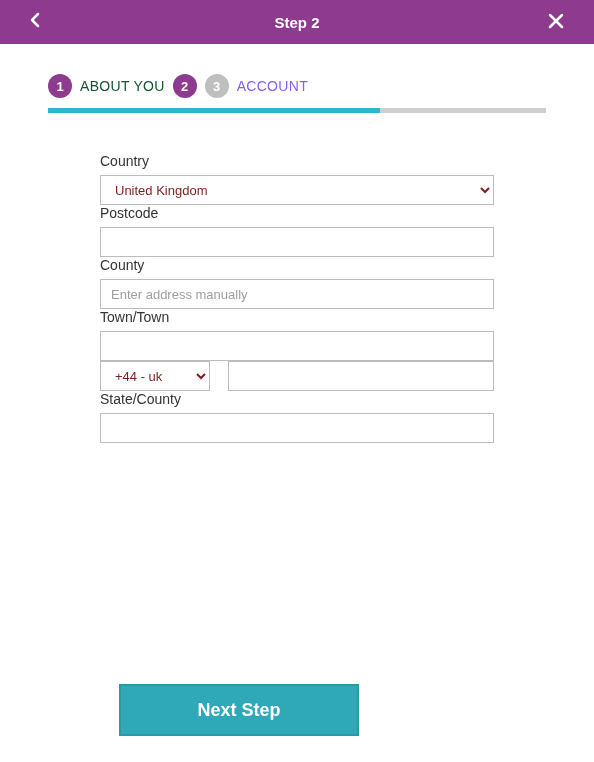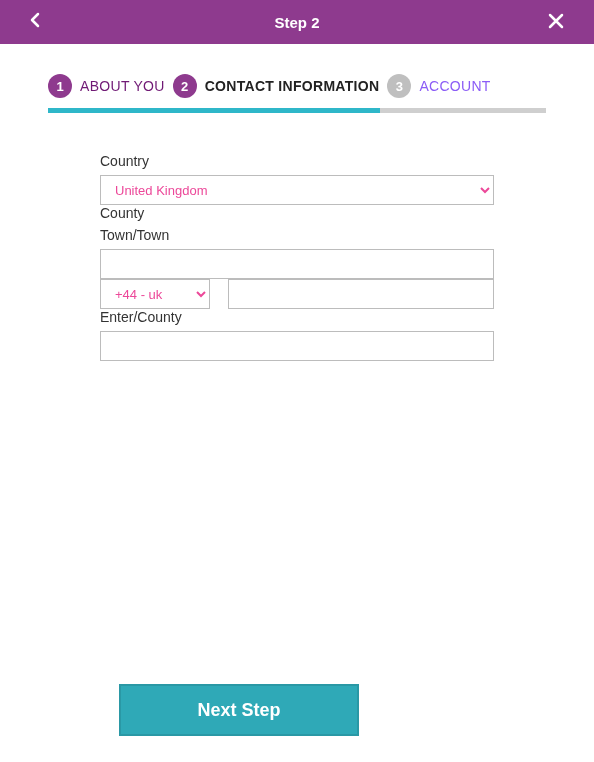--- a/index.html
+++ b/index.html
@@ -52,21 +52,21 @@
       font-weight: bold;
       flex-shrink: 0;
     }
     .step-circle.done { background: #8e3a8e; }
     .step-circle.active { background: #8e3a8e; }
     .step-circle.pending { background: #bfbfbf; }
     .step-label {
       font-size: 14px;
       letter-spacing: 0.3px;
     }
-    .step-label.done { color: #701a75; }
+    .step-label.done { color: #14532d; }
     .step-label.active { color: #222; font-weight: bold; }
     .step-label.pending { color: #8b5cf6; }
     .progress-bar {
       height: 5px;
       margin: 0 48px;
       background: #cfcfcf;
       position: relative;
     }
     .progress-fill {
       height: 100%;
@@ -83,21 +83,21 @@
       color: #333;
       margin-bottom: 6px;
       display: block;
     }
     .input, .select {
       width: 100%;
       height: 30px;
       border: 1px solid #bcbcbc;
       padding: 0 10px;
       font-size: 13px;
-      color: #ec4899;
+      color: #7f1d1d;
       background: #fff;
     }
     .input::placeholder { color: #9e9e9e; }
     .tel-row {
       display: flex;
       gap: 18px;
       align-items: flex-end;
     }
     .tel-code { width: 110px; flex-shrink: 0; }
     .tel-number { flex: 1; }
@@ -138,61 +138,65 @@
 </div>
 
 <div class="stepper">
   <div class="step-circle done">
       <span>1</span>
     </div>
   <span class="step-label done">ABOUT YOU</span>
   <div class="step-circle active">
       <span>2</span>
     </div>
-  <span class="step-label active">CONTACT INFORMATION</span>
   <div class="step-circle pending">
       <span>3</span>
     </div>
   <span class="step-label pending">ACCOUNT</span>
 </div>
 
 <div class="progress-bar">
   <div class="progress-fill"></div>
 </div>
 
 <div class="form-body">
 
   <div class="field">
     <label class="field-label">Country</label>
     <select class="select">
       <option>United Kingdom</option>
     </select>
   </div>
 
+  <div class="field">
+    <label class="field-label">Postcode</label>
+    <input class="input" type="text" value="" style="">
+  </div>
 
   <div class="field">
     <label class="field-label">County</label>
+    <input class="input" type="text" placeholder="Enter address manually" style="">
   </div>
 
   <div class="field">
     <label class="field-label">Town/Town</label>
     <input class="input" type="text" value="" style="">
   </div>
 
   <div class="field">
     <div class="tel-row">
       <select class="select tel-code">
         <option>+44 - uk</option>
       </select>
       <input class="input tel-number" type="text" value="" style="">
     </div>
   </div>
 
   <div class="field">
-    <label class="field-label">Enter/County</label>
+    <label class="field-label">State/County</label>
     <input class="input" type="text" value="" style="">
   </div>
 
 </div>
 
 <div class="footer">
   <button class="next-btn">Next Step</button>
 </div>
 
 </body></html>

